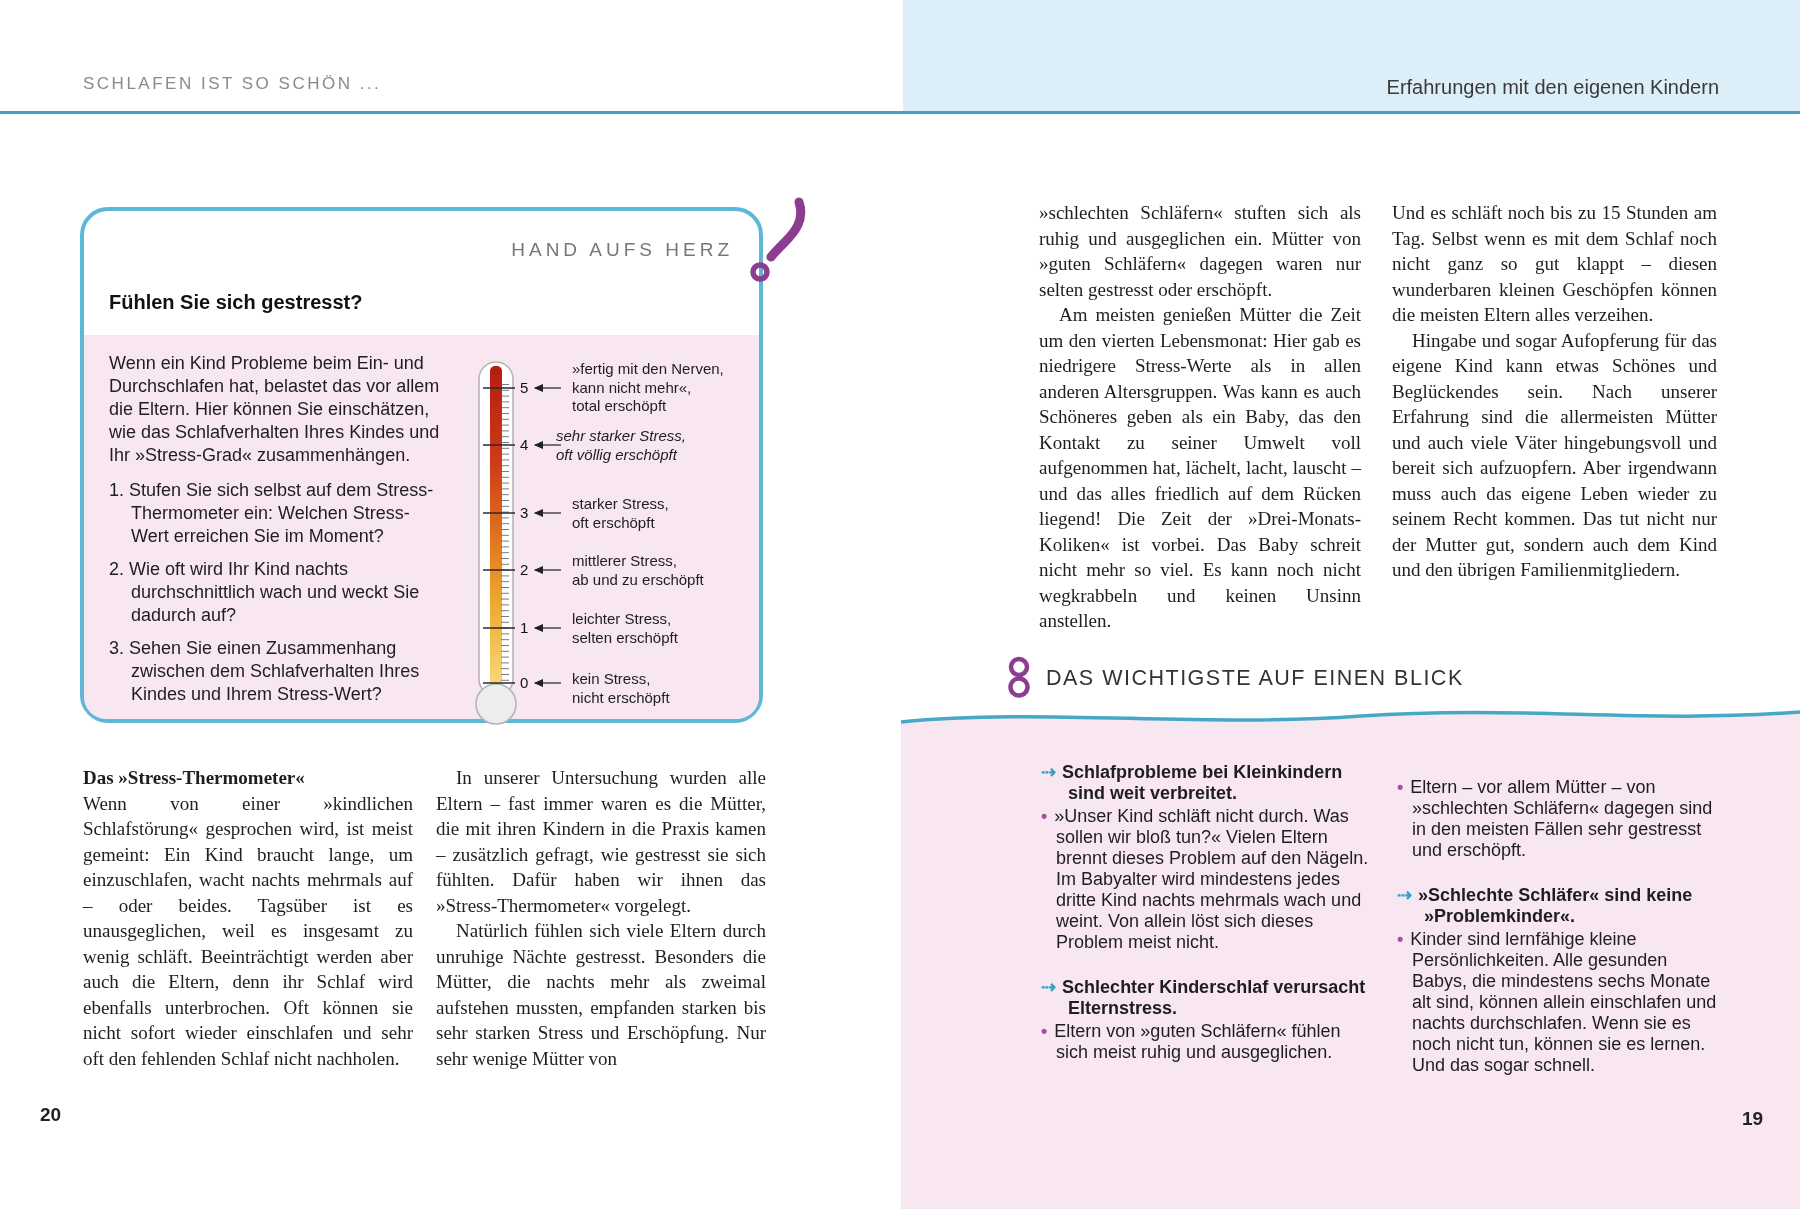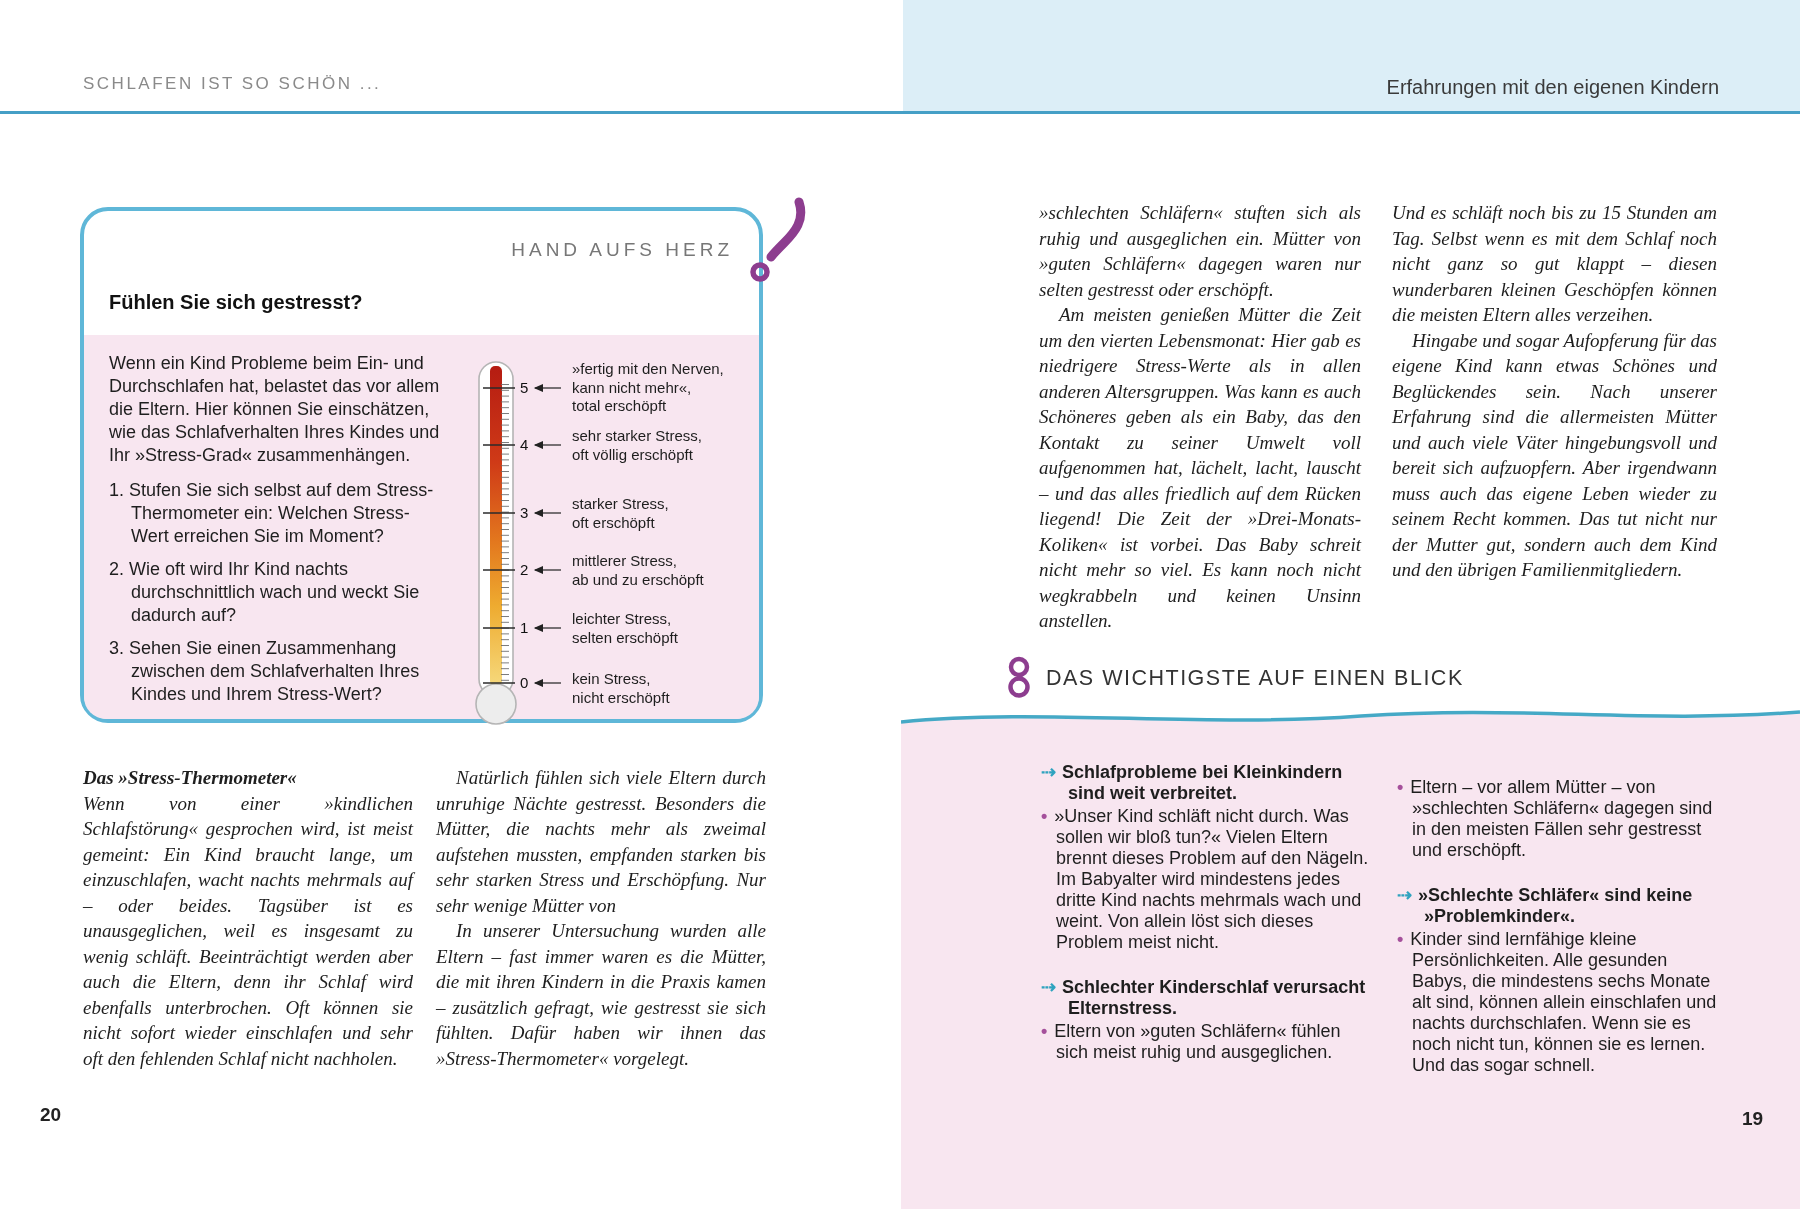--- a/index.html
+++ b/index.html
@@ -26,32 +26,32 @@
   .box-title{position:absolute;left:25px;top:80px;font-size:20px;font-weight:bold;color:#111;}
 
   .pink-left{left:109px;top:352px;width:332px;font-size:18px;line-height:23px;color:#1e1e1e;}
   .pink-left .intro{margin:0 0 12px 0;}
   .pink-left .q{margin:0 0 10px 0;padding-left:22px;text-indent:-22px;}
 
   .thermo-svg{left:465px;top:352px;width:105px;height:380px;}
   .thermo-svg text{font:15px "Liberation Sans",sans-serif;fill:#111;}
   .t-label{position:absolute;width:230px;font-size:15px;line-height:18.5px;white-space:pre-line;color:#1e1e1e;}
   .tl0{left:572px;top:360px;}
-  .tl1{left:572px;top:427px;}
+  .tl1{left:556px;top:427px;font-style:italic;}
   .tl2{left:572px;top:495px;}
   .tl3{left:572px;top:552px;}
   .tl4{left:572px;top:610px;}
   .tl5{left:572px;top:670px;}
 
   .excl-svg{left:745px;top:192px;width:70px;height:95px;}
 
   
   .serif{font-family:"Liberation Serif",serif;}
   .bodycol{font-size:19px;line-height:25.5px;text-align:justify;hyphens:auto;}
-  .bodycol p{margin:0;font-style:italic;}
+  .bodycol p{margin:0;}
   .bodycol p.indent{text-indent:20px;}
   .lcol1{left:83px;top:765px;width:330px;}
   .lcol1 .colhead{font-weight:bold;text-align:left;}
   .lcol2{left:436px;top:765px;width:330px;}
   .rcol1{left:1039px;top:200px;width:322px;}
   .rcol2{left:1392px;top:200px;width:325px;}
 
   
   .glance-head{left:1006px;top:656px;display:flex;align-items:center;gap:14px;}
   .glance-head .gh-text{font-size:21.5px;letter-spacing:1.5px;color:#333;}
@@ -151,22 +151,22 @@
   <svg class="abs excl-svg" viewBox="0 0 70 95">
     <path d="M54,10 C60,28 50,40 39,51 C33,57 29,61 26,65" fill="none" stroke="#8d3d8f" stroke-width="9" stroke-linecap="round"></path>
     <circle cx="15" cy="80" r="7" fill="none" stroke="#8d3d8f" stroke-width="5.5"></circle>
   </svg>
 
   <div class="abs lcol1 serif bodycol">
     <p class="colhead">Das »Stress-Thermometer«</p>
     <p>Wenn von einer »kindlichen Schlafstörung« gesprochen wird, ist meist gemeint: Ein Kind braucht lange, um einzuschlafen, wacht nachts mehrmals auf – oder beides. Tagsüber ist es unausgeglichen, weil es insgesamt zu wenig schläft. Beeinträchtigt werden aber auch die Eltern, denn ihr Schlaf wird ebenfalls unterbrochen. Oft können sie nicht sofort wieder einschlafen und sehr oft den fehlenden Schlaf nicht nachholen.</p>
   </div>
   <div class="abs lcol2 serif bodycol">
+    <p class="indent">In unserer Untersuchung wurden alle Eltern – fast immer waren es die Mütter, die mit ihren Kindern in die Praxis kamen – zusätzlich gefragt, wie gestresst sie sich fühlten. Dafür haben wir ihnen das »Stress-Thermometer« vorgelegt.</p>
     <p class="indent">Natürlich fühlen sich viele Eltern durch unruhige Nächte gestresst. Besonders die Mütter, die nachts mehr als zweimal aufstehen mussten, empfanden starken bis sehr starken Stress und Erschöpfung. Nur sehr wenige Mütter von</p>
-    <p class="indent">In unserer Untersuchung wurden alle Eltern – fast immer waren es die Mütter, die mit ihren Kindern in die Praxis kamen – zusätzlich gefragt, wie gestresst sie sich fühlten. Dafür haben wir ihnen das »Stress-Thermometer« vorgelegt.</p>
   </div>
 
   <div class="abs rcol1 serif bodycol">
     <p>»schlechten Schläfern« stuften sich als ruhig und ausgeglichen ein. Mütter von »guten Schläfern« dagegen waren nur selten gestresst oder erschöpft.</p>
     <p class="indent">Am meisten genießen Mütter die Zeit um den vierten Lebensmonat: Hier gab es niedrigere Stress-Werte als in allen anderen Altersgruppen. Was kann es auch Schöneres geben als ein Baby, das den Kontakt zu seiner Umwelt voll aufgenommen hat, lächelt, lacht, lauscht – und das alles friedlich auf dem Rücken liegend! Die Zeit der »Drei-Monats-Koliken« ist vorbei. Das Baby schreit nicht mehr so viel. Es kann noch nicht wegkrabbeln und keinen Unsinn anstellen.</p>
   </div>
   <div class="abs rcol2 serif bodycol">
     <p>Und es schläft noch bis zu 15 Stunden am Tag. Selbst wenn es mit dem Schlaf noch nicht ganz so gut klappt – diesen wunderbaren kleinen Geschöpfen können die meisten Eltern alles verzeihen.</p>
     <p class="indent">Hingabe und sogar Aufopferung für das eigene Kind kann etwas Schönes und Beglückendes sein. Nach unserer Erfahrung sind die allermeisten Mütter und auch viele Väter hingebungsvoll und bereit sich aufzuopfern. Aber irgendwann muss auch das eigene Leben wieder zu seinem Recht kommen. Das tut nicht nur der Mutter gut, sondern auch dem Kind und den übrigen Familienmitgliedern.</p>
   </div>

